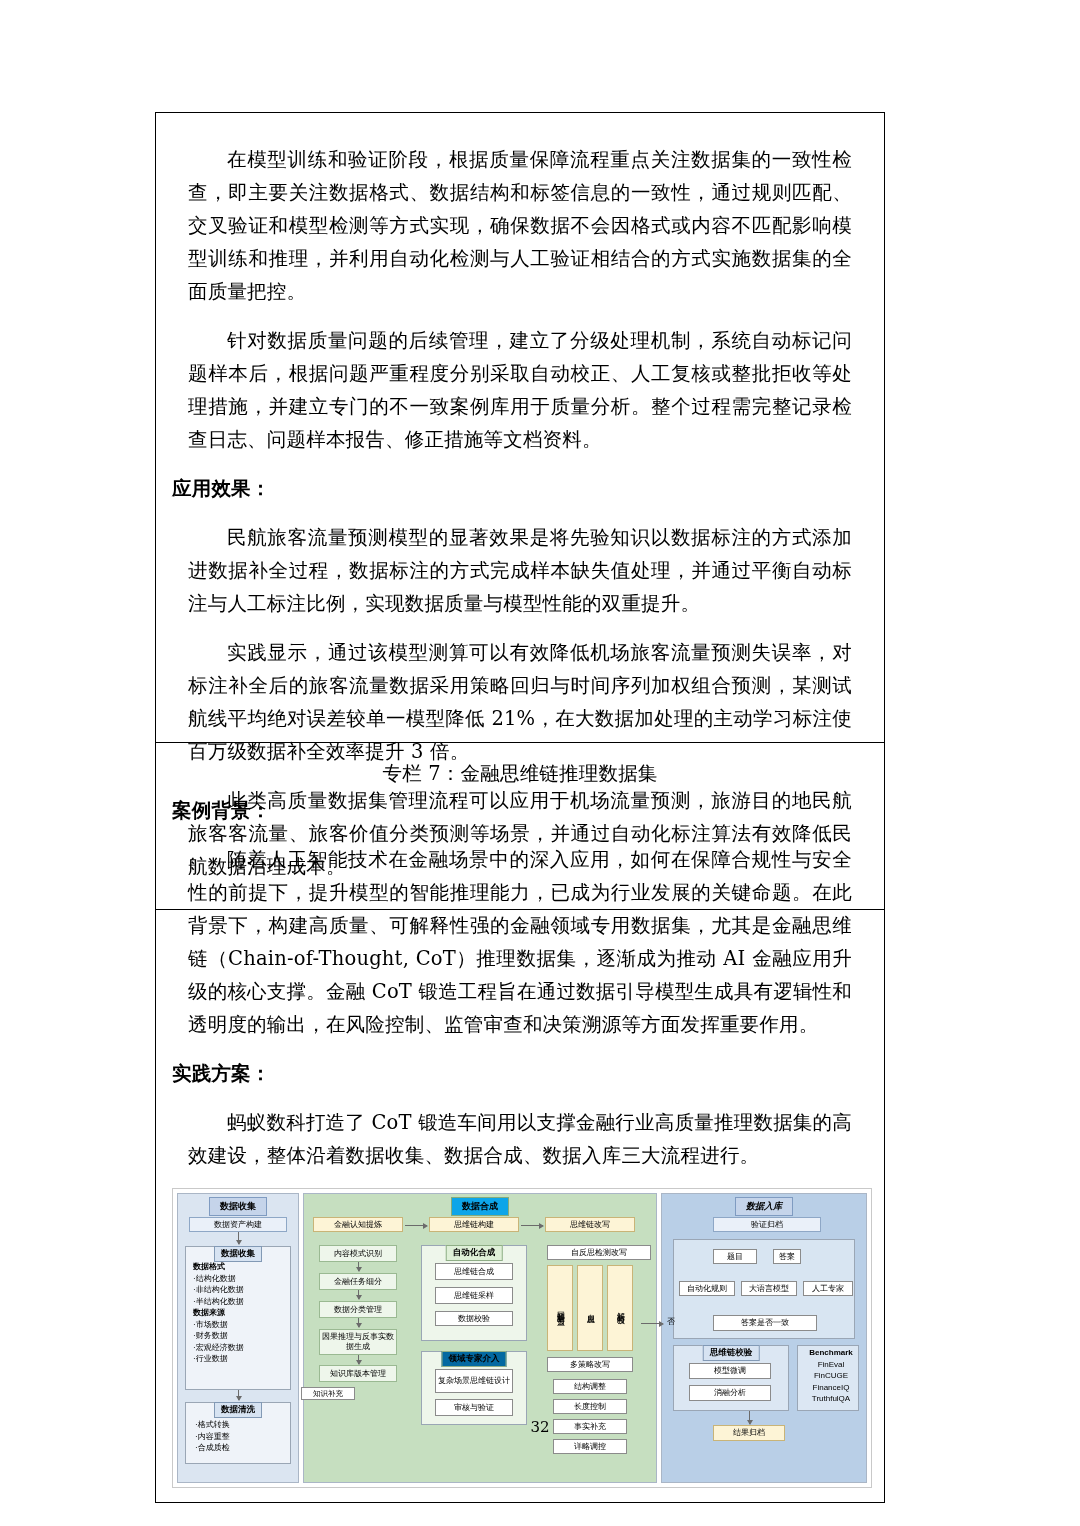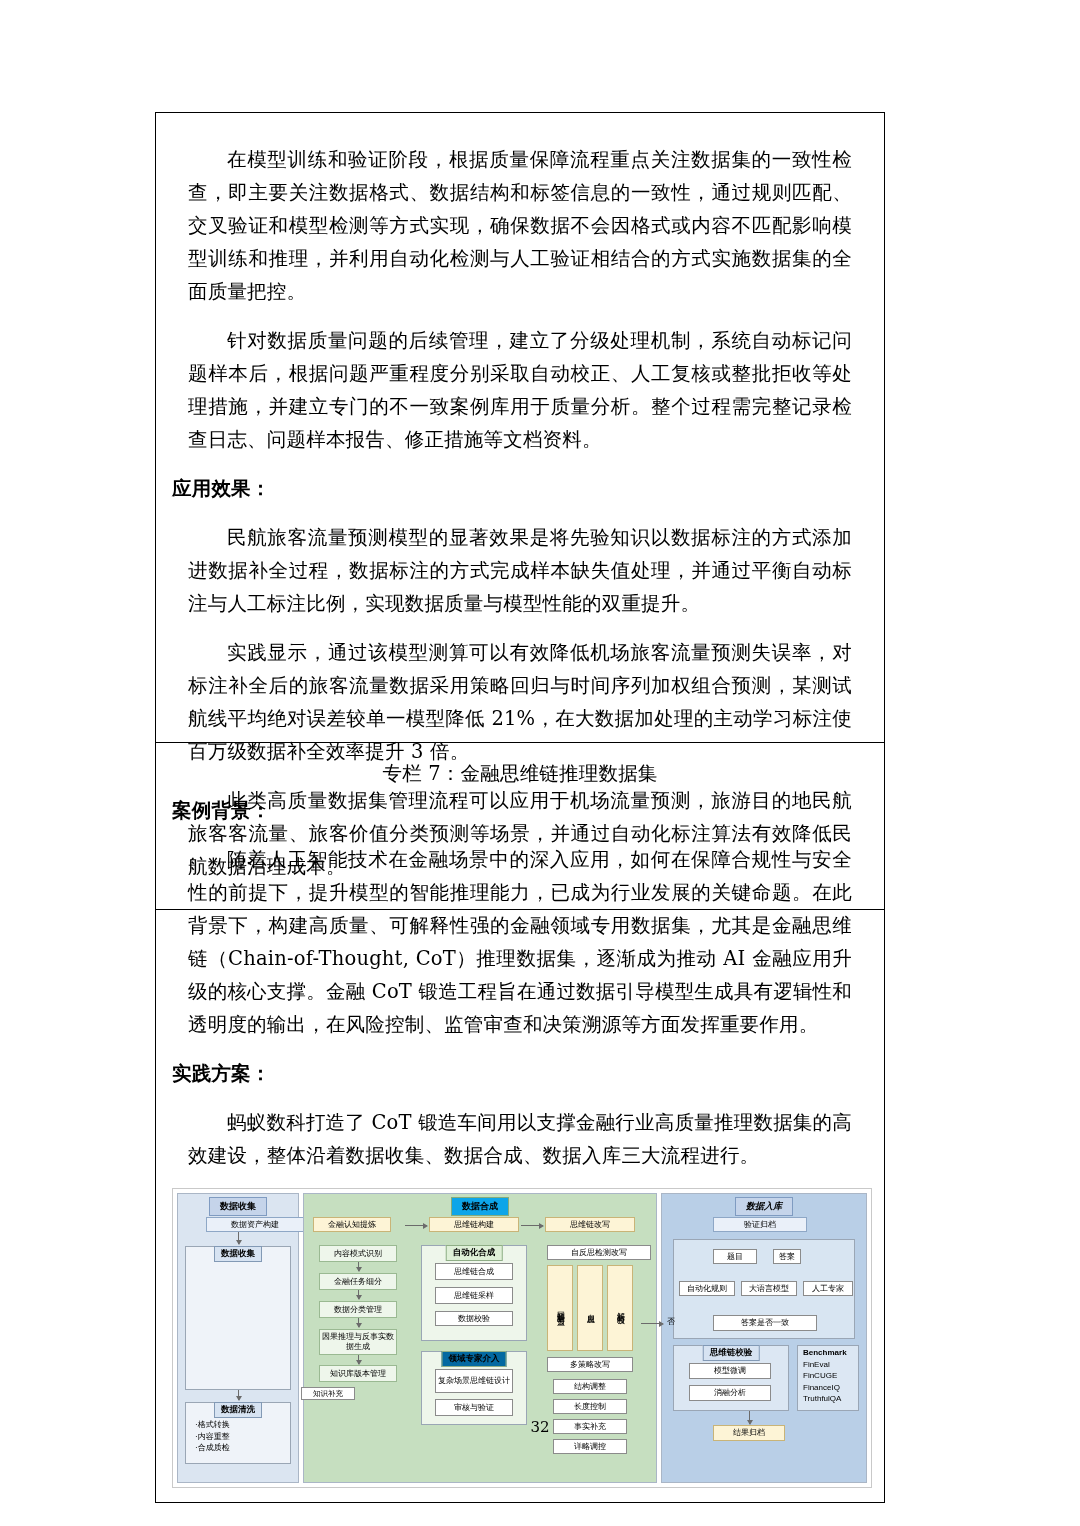--- a/index.html
+++ b/index.html
@@ -152,41 +152,52 @@
     <p class="center">专栏 7：金融思维链推理数据集</p>
     <p class="bold">案例背景：</p>
     <p class="ind">随着人工智能技术在金融场景中的深入应用，如何在保障合规性与安全性的前提下，提升模型的智能推理能力，已成为行业发展的关键命题。在此背景下，构建高质量、可解释性强的金融领域专用数据集，尤其是金融思维链（Chain-of-Thought, CoT）推理数据集，逐渐成为推动 AI 金融应用升级的核心支撑。金融 CoT 锻造工程旨在通过数据引导模型生成具有逻辑性和透明度的输出，在风险控制、监管审查和决策溯源等方面发挥重要作用。</p>
     <p class="bold">实践方案：</p>
     <p class="ind">蚂蚁数科打造了 CoT 锻造车间用以支撑金融行业高质量推理数据集的高效建设，整体沿着数据收集、数据合成、数据入库三大流程进行。</p>
 
     <div class="diagram">
 
       <div class="col colA"></div>
       <div class="hdr" style="left:65px;top:8px;">数据收集</div>
-      <div class="nd b" style="left:16px;top:28px;width:98px;height:15px;margin-left:17px;">数据资产构建</div>
+      <div class="nd b" style="left:16px;top:28px;width:98px;height:15px;">数据资产构建</div>
       <div class="varrow" style="left:65px;top:43px;height:12px;"></div>
 
       <div class="grp" style="left:12px;top:57px;width:106px;height:144px;">
         <div class="grplab">数据收集</div>
+      </div>
+      <div class="vlist" style="left:20px;top:72px;width:94px;">
+        <div style="font-weight:bold;">数据格式</div>
+        <div>·结构化数据</div>
+        <div>·非结构化数据</div>
+        <div>·半结构化数据</div>
+        <div style="font-weight:bold;">数据来源</div>
+        <div>·市场数据</div>
+        <div>·财务数据</div>
+        <div>·宏观经济数据</div>
+        <div>·行业数据</div>
       </div>
 
       <div class="varrow" style="left:65px;top:201px;height:10px;"></div>
       <div class="grp" style="left:12px;top:213px;width:106px;height:62px;">
         <div class="grplab">数据清洗</div>
       </div>
       <div class="vlist" style="left:22px;top:230px;width:90px;">
         <div>·格式转换</div>
         <div>·内容重整</div>
         <div>·合成质检</div>
       </div>
 
       <div class="col colB"></div>
       <div class="hdr hdrG" style="left:307px;top:8px;">数据合成</div>
 
-      <div class="nd y" style="left:140px;top:28px;width:78px;height:15px;">金融认知提炼</div>
+      <div class="nd y" style="left:140px;top:28px;width:90px;height:15px;">金融认知提炼</div>
       <div class="arrow" style="left:232px;top:36px;width:22px;"></div>
       <div class="nd y" style="left:256px;top:28px;width:90px;height:15px;">思维链构建</div>
       <div class="arrow" style="left:348px;top:36px;width:22px;"></div>
       <div class="nd y" style="left:372px;top:28px;width:90px;height:15px;">思维链改写</div>
 
       <div class="nd g" style="left:146px;top:56px;width:78px;height:17px;">内容模式识别</div>
       <div class="varrow" style="left:185px;top:73px;height:9px;"></div>
       <div class="nd g" style="left:146px;top:84px;width:78px;height:17px;">金融任务细分</div>
       <div class="varrow" style="left:185px;top:101px;height:9px;"></div>
       <div class="nd g" style="left:146px;top:112px;width:78px;height:17px;">数据分类管理</div>
@@ -216,41 +227,41 @@
       <div class="nd y vert" style="left:434px;top:76px;width:26px;height:86px;writing-mode:vertical-rl;">解析与校验</div>
 
       <div class="nd w" style="left:374px;top:168px;width:86px;height:15px;">多策略改写</div>
       <div class="nd w" style="left:380px;top:190px;width:74px;height:15px;">结构调整</div>
       <div class="nd w" style="left:380px;top:210px;width:74px;height:15px;">长度控制</div>
       <div class="nd w" style="left:380px;top:230px;width:74px;height:15px;">事实补充</div>
       <div class="nd w" style="left:380px;top:250px;width:74px;height:15px;">详略调控</div>
 
       <div class="col colC"></div>
       <div class="hdr" style="left:591px;top:8px;font-style:italic;">数据入库</div>
-      <div class="nd b" style="left:540px;top:28px;width:94px;height:15px;">验证归档</div>
+      <div class="nd b" style="left:540px;top:28px;width:108px;height:15px;">验证归档</div>
 
       <div class="grp" style="left:500px;top:50px;width:182px;height:100px;background:rgba(255,255,255,0.45);"></div>
       <div class="nd w" style="left:540px;top:60px;width:44px;height:15px;">题目</div>
       <div class="nd w" style="left:600px;top:60px;width:28px;height:15px;">答案</div>
       <div class="nd w" style="left:506px;top:92px;width:56px;height:15px;">自动化规则</div>
       <div class="nd w" style="left:568px;top:92px;width:56px;height:15px;">大语言模型</div>
       <div class="nd w" style="left:630px;top:92px;width:50px;height:15px;">人工专家</div>
 
       <div class="nd w" style="left:540px;top:126px;width:104px;height:16px;">答案是否一致</div>
       <div class="nd" style="left:490px;top:126px;width:16px;height:14px;border:none;background:transparent;">否</div>
       <div class="arrow" style="left:468px;top:134px;width:22px;"></div>
 
       <div class="grp" style="left:500px;top:156px;width:116px;height:66px;background:rgba(255,255,255,0.5);">
         <div class="grplab">思维链校验</div>
       </div>
       <div class="nd w" style="left:516px;top:174px;width:82px;height:16px;">模型微调</div>
       <div class="nd w" style="left:516px;top:196px;width:82px;height:16px;">消融分析</div>
 
       <div class="grp" style="left:624px;top:156px;width:62px;height:66px;background:rgba(255,255,255,0.5);"></div>
-      <div class="vlist" style="left:630px;top:158px;width:56px;">
+      <div class="vlist" style="left:630px;top:158px;width:56px;text-align:center;">
         <div style="font-weight:bold;">Benchmark</div>
         <div>FinEval</div>
         <div>FinCUGE</div>
         <div>FinanceIQ</div>
         <div>TruthfulQA</div>
       </div>
 
       <div class="nd y" style="left:540px;top:236px;width:72px;height:16px;">结果归档</div>
       <div class="varrow" style="left:576px;top:222px;height:13px;"></div>
     </div>

